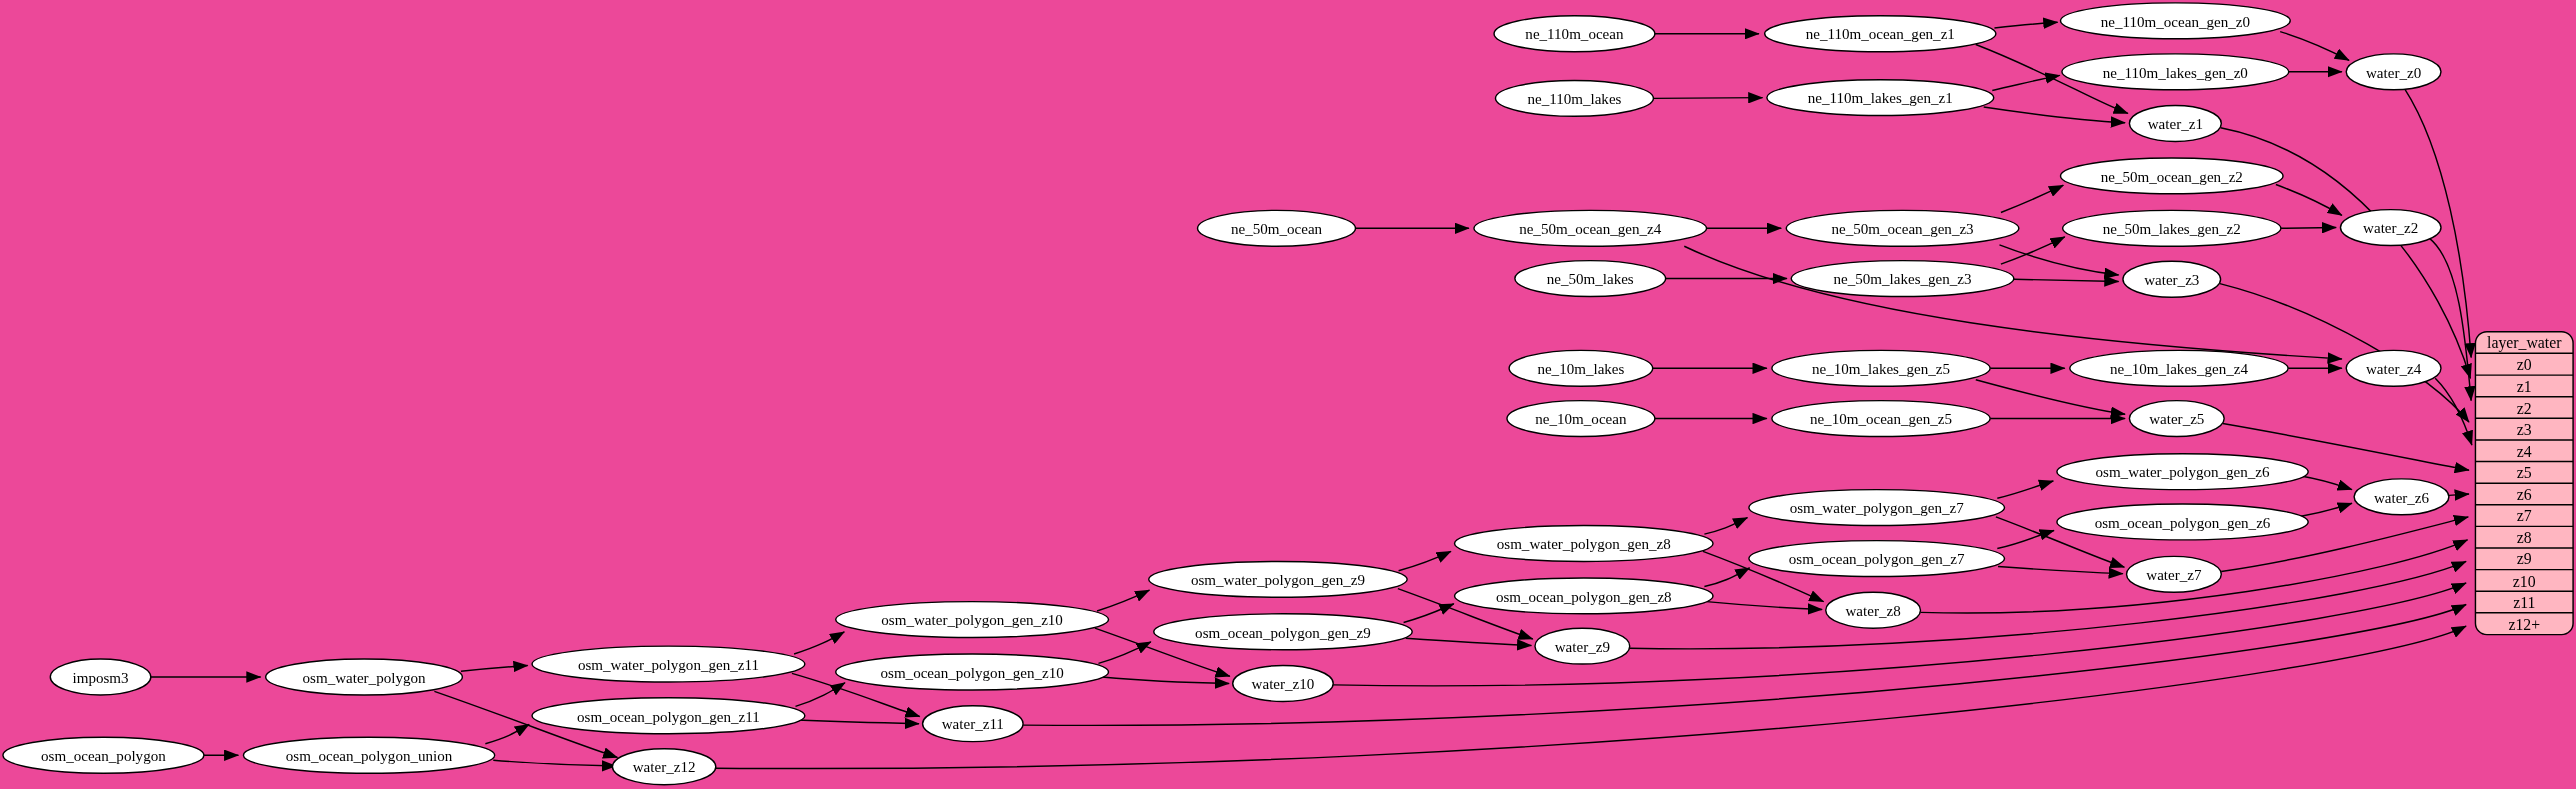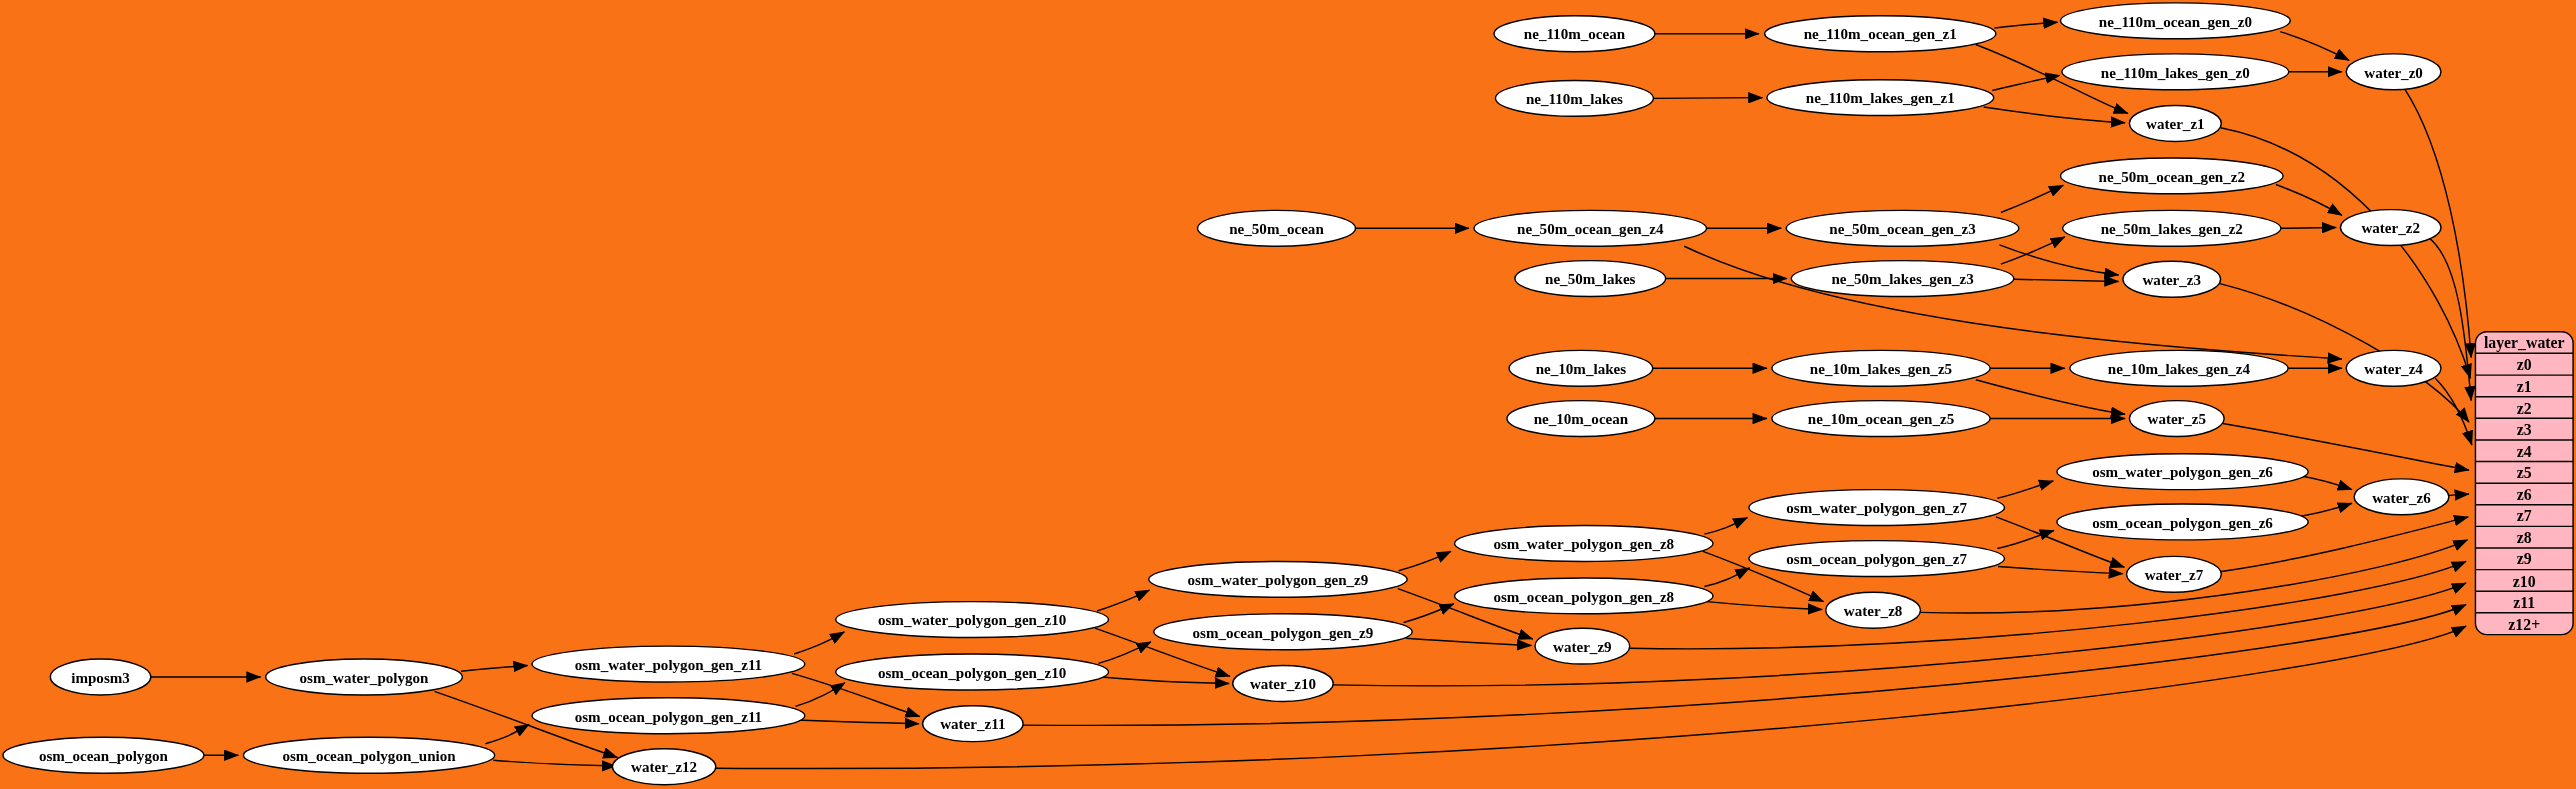--- a/index.html
+++ b/index.html
@@ -1,16 +1,16 @@
 <!DOCTYPE html>
 <html style="font-size:11.5px"><head>
 <meta charset="utf-8">
 <style>
   html,body{margin:0;padding:0;background:#ffffff;}
-  .stage{width:2576px;height:789px;position:relative;background:#f97316;font-weight:bold;}
+  .stage{width:2576px;height:789px;position:relative;background:#ec4899;}
   svg{display:block;font-family:"Liberation Serif", serif;}
   .edge{fill:none;stroke:#000000;stroke-width:2;}
   .node-ellipse{fill:#ffffff;stroke:#000000;stroke-width:2;}
   .node-label{fill:#000000;font-size:21px;text-anchor:middle;}
   .tbl-label{fill:#000000;font-size:22px;text-anchor:middle;}
 </style>
 </head>
 <body>
 
 <div class="stage">

